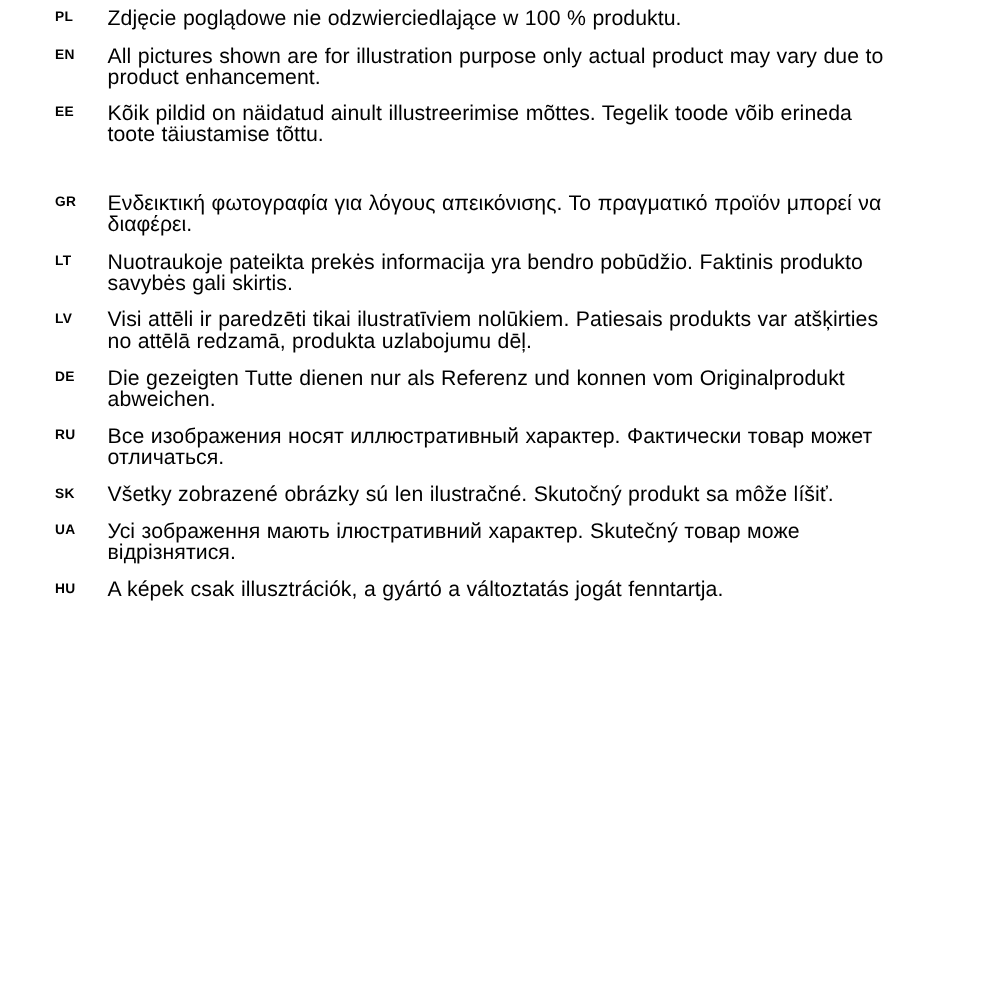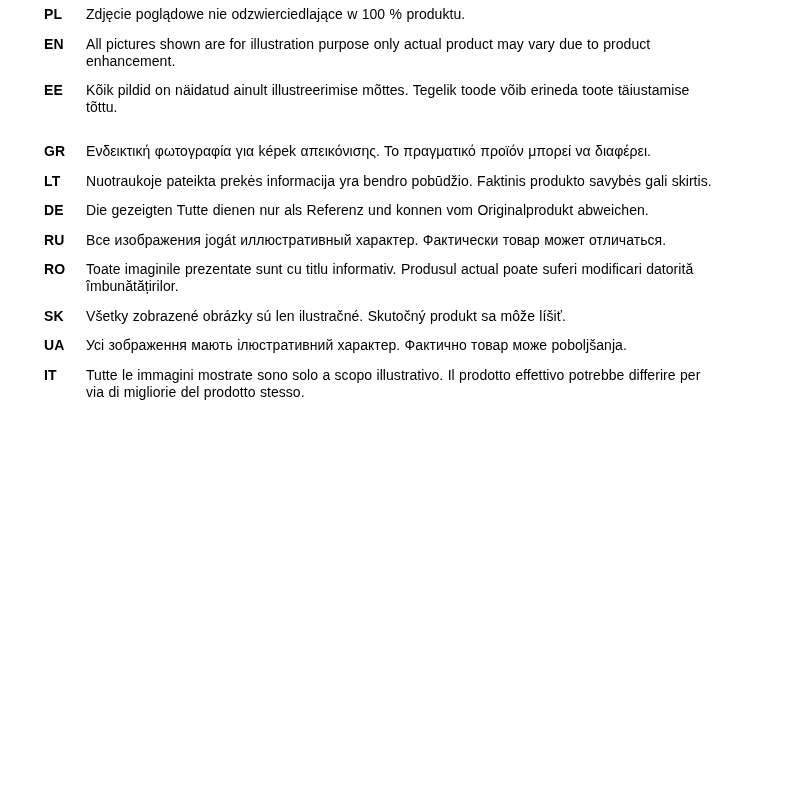--- a/index.html
+++ b/index.html
@@ -20,34 +20,34 @@
     box-sizing: border-box;
     padding: 6px 60px 0 40px;
     position: relative;
   }
   .row {
     display: flex;
     align-items: flex-start;
     margin-bottom: 12.5px;
   }
   .row.gap-after {
-    margin-bottom: 27px;
+    margin-bottom: 38px;
   }
   .code {
     flex: 0 0 46px;
     font-weight: bold;
-    font-size: 14px;
+    font-size: 11px;
     line-height: 17px;
     letter-spacing: 0.2px;
     padding-left: 4px;
     box-sizing: border-box;
   }
   .text {
     flex: 1 1 auto;
-    font-size: 14px;
+    font-size: 17px;
     line-height: 17px;
     letter-spacing: 0.05px;
     word-spacing: 0.4px;
     text-align: left;
     padding-right: 20px;
   }
 </style>
 </head>
 <body>
 
@@ -60,44 +60,44 @@
       <div class="row">
         <div class="code">EN</div>
         <div class="text">All pictures shown are for illustration purpose only actual product may vary due to product enhancement.</div>
       </div>
       <div class="row gap-after">
         <div class="code">EE</div>
         <div class="text">Kõik pildid on näidatud ainult illustreerimise mõttes. Tegelik toode võib erineda toote täiustamise tõttu.</div>
       </div>
       <div class="row">
         <div class="code">GR</div>
-        <div class="text">Ενδεικτική φωτογραφία για képek απεικόνισης. Το πραγματικό προϊόν μπορεί να διαφέρει.</div>
+        <div class="text">Ενδεικτική φωτογραφία για λόγους απεικόνισης. Το πραγματικό προϊόν μπορεί να διαφέρει.</div>
       </div>
       <div class="row">
         <div class="code">LT</div>
         <div class="text">Nuotraukoje pateikta prekės informacija yra bendro pobūdžio. Faktinis produkto savybės gali skirtis.</div>
+      </div>
+      <div class="row">
+        <div class="code">LV</div>
+        <div class="text">Visi attēli ir paredzēti tikai ilustratīviem nolūkiem. Patiesais produkts var atšķirties no attēlā redzamā, produkta uzlabojumu dēļ.</div>
       </div>
       <div class="row">
         <div class="code">DE</div>
         <div class="text">Die gezeigten Tutte dienen nur als Referenz und konnen vom Originalprodukt abweichen.</div>
       </div>
       <div class="row">
         <div class="code">RU</div>
-        <div class="text">Все изображения jogát иллюстративный характер. Фактически товар может отличаться.</div>
-      </div>
-      <div class="row">
-        <div class="code">RO</div>
-        <div class="text">Toate imaginile prezentate sunt cu titlu informativ. Produsul actual poate suferi modificari datorită îmbunătățirilor.</div>
+        <div class="text">Все изображения носят иллюстративный характер. Фактически товар может отличаться.</div>
       </div>
       <div class="row">
         <div class="code">SK</div>
         <div class="text">Všetky zobrazené obrázky sú len ilustračné. Skutočný produkt sa môže líšiť.</div>
       </div>
       <div class="row">
         <div class="code">UA</div>
-        <div class="text">Усі зображення мають ілюстративний характер. Фактично товар може poboljšanja.</div>
+        <div class="text">Усі зображення мають ілюстративний характер. Skutečný товар може відрізнятися.</div>
       </div>
       <div class="row">
-        <div class="code">IT</div>
-        <div class="text">Tutte le immagini mostrate sono solo a scopo illustrativo. Il prodotto effettivo potrebbe differire per via di migliorie del prodotto stesso.</div>
+        <div class="code">HU</div>
+        <div class="text">A képek csak illusztrációk, a gyártó a változtatás jogát fenntartja.</div>
       </div>
     </div>
 </div>
 
 </body></html>

